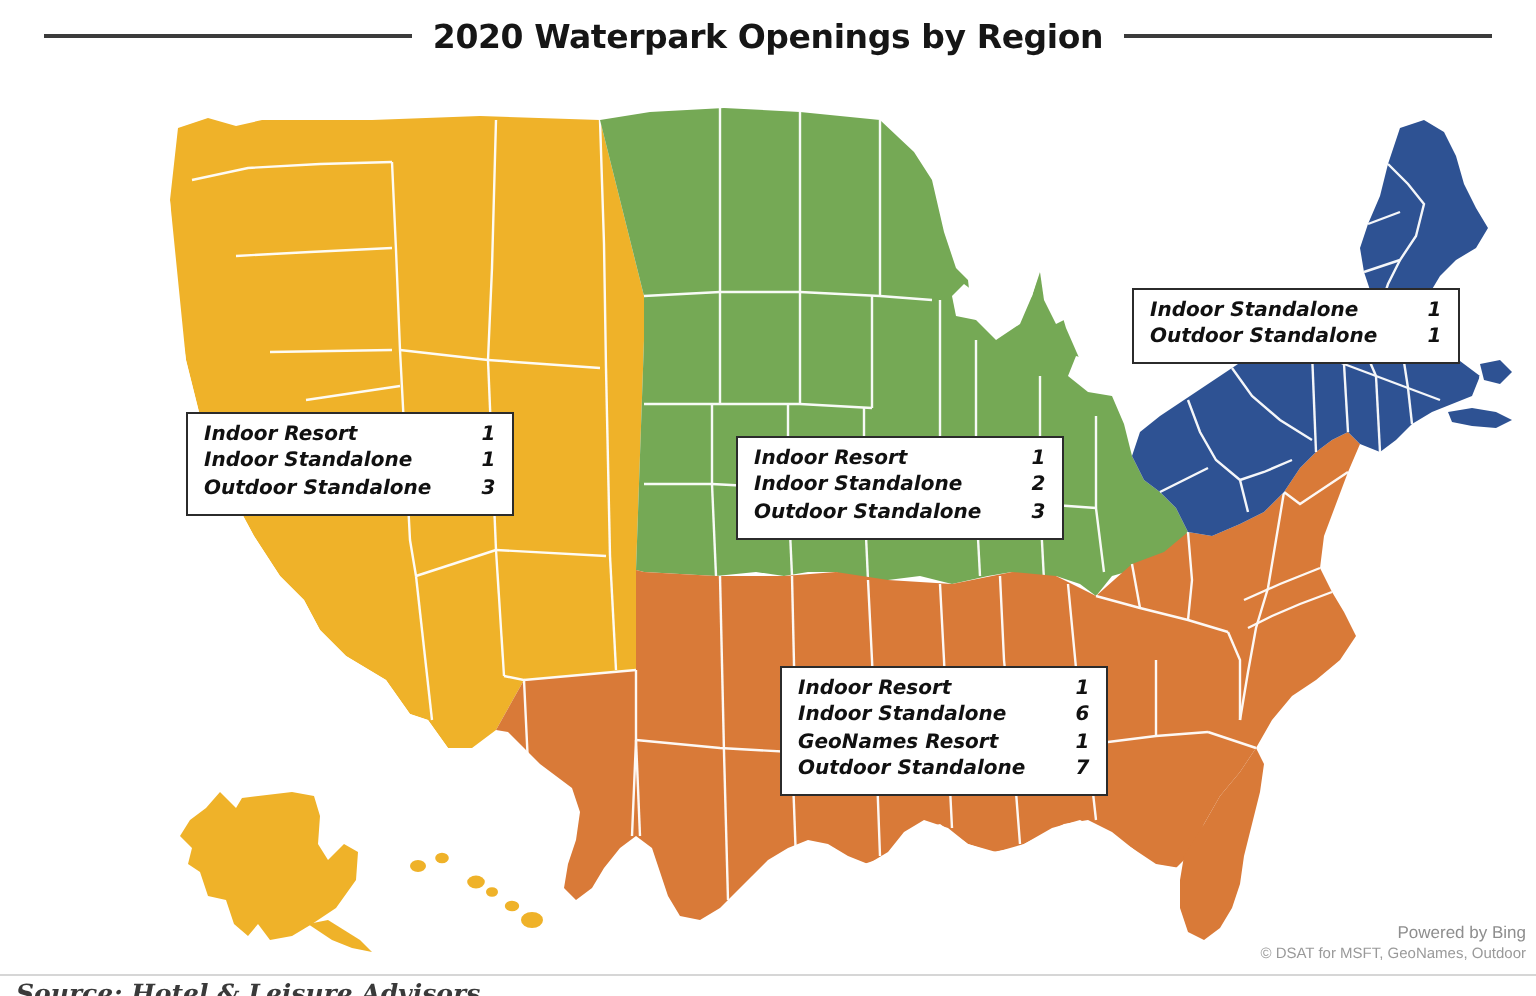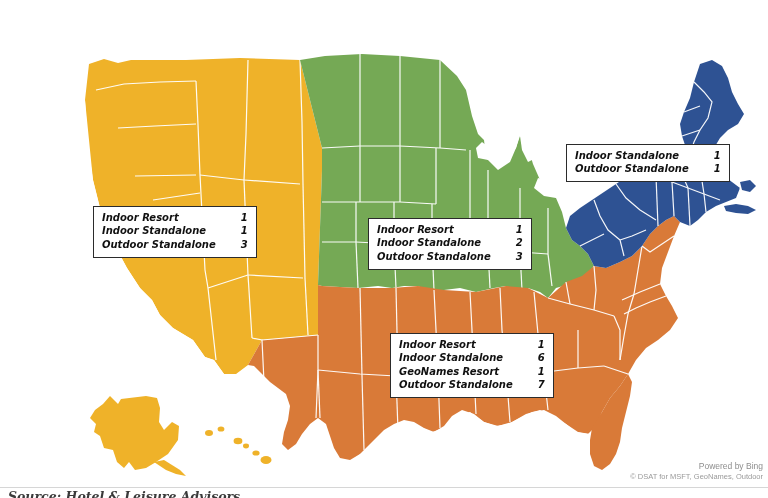--- a/index.html
+++ b/index.html
@@ -129,20 +129,25 @@
     overflow: hidden;
     height: 8px;
     line-height: 13px;
   }
 </style>
 </head>
 <body>
 
 <div id="page">
 
+  <div class="title-row">
+    <span class="title-rule left"></span>
+    <span class="chart-title">2020 Waterpark Openings by Region</span>
+    <span class="title-rule right"></span>
+  </div>
 
   <div id="map-wrap">
     <svg id="us-map" width="768" height="450" viewBox="0 0 768 450" xmlns="http://www.w3.org/2000/svg">
       <rect x="0" y="0" width="768" height="450" fill="#ffffff"></rect>
 
       <g>
 
         <path fill="#EFB229" d="M89,34 L104,29 L118,33 L131,30 L152,30 L186,30 L240,28 L300,30
                  L322,118 L322,140 L318,255 L318,305 L262,310 L248,335 L236,344
                  L224,344 L214,330 L205,327 L193,310 L173,298 L160,285 L152,270

